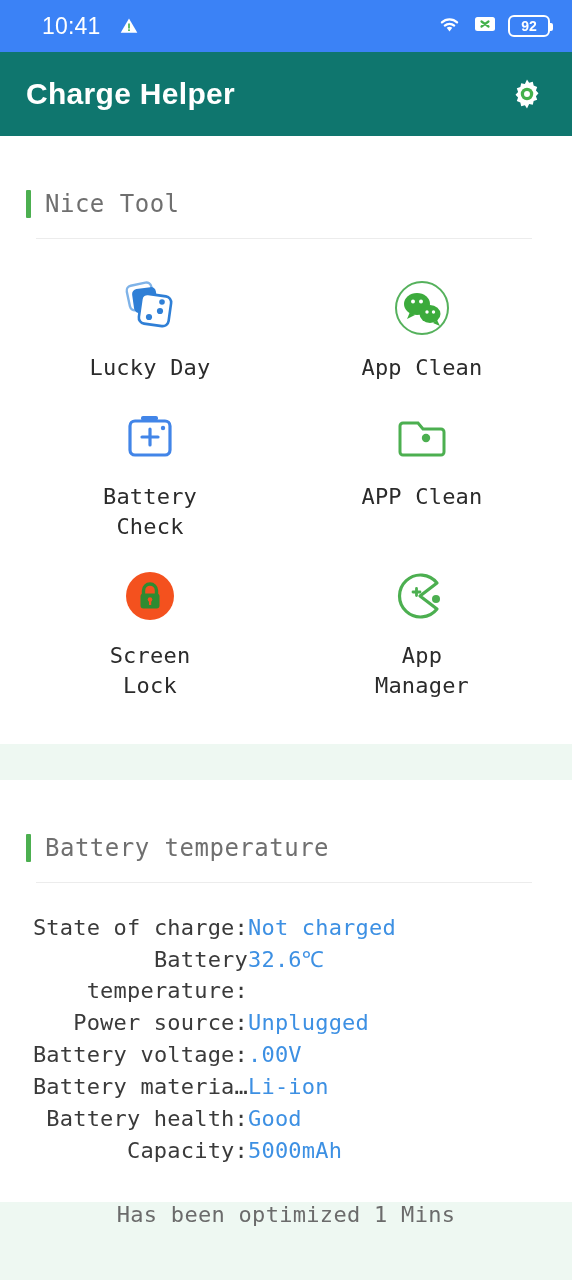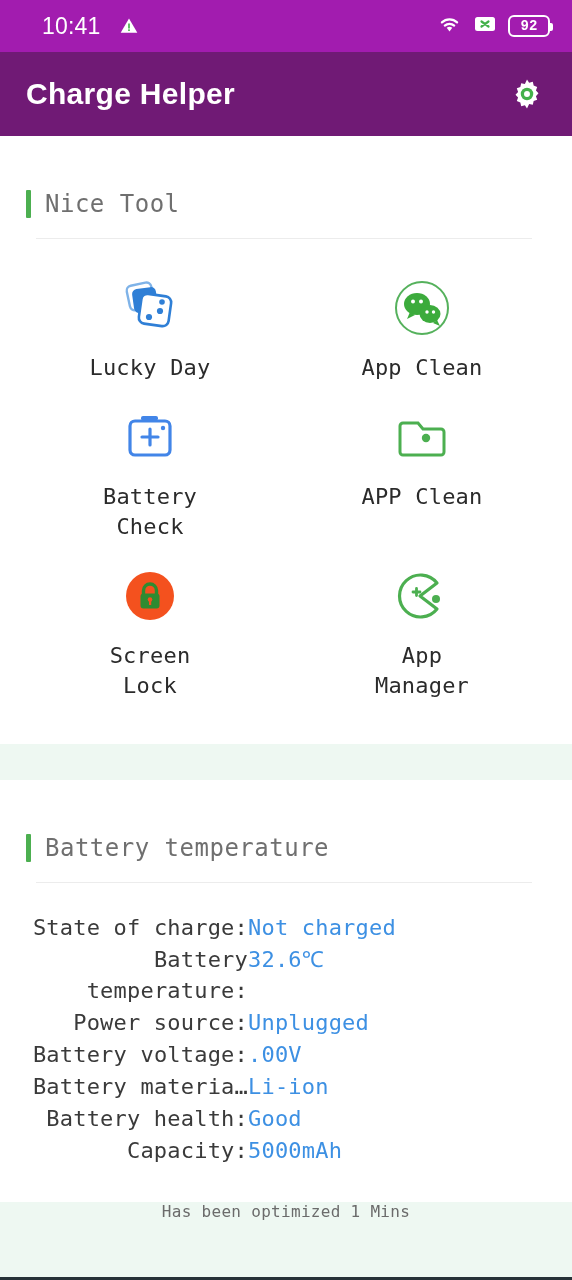--- a/index.html
+++ b/index.html
@@ -20,21 +20,21 @@
     width: 572px;
     height: 1280px;
     display: flex;
     flex-direction: column;
     background: #f0f9f3;
   }
 
   
   .statusbar {
     height: 52px;
-    background: #a21caf;
+    background: #3b82f6;
     display: flex;
     align-items: center;
     padding: 0 22px 0 42px;
     flex: none;
   }
   .status-clock {
     color: #ffffff;
     font-family: "Liberation Sans", sans-serif;
     font-size: 23px;
     font-weight: 500;
@@ -57,30 +57,30 @@
   .batt-shell::after {
     content: "";
     position: absolute;
     right: -5px; top: 6px;
     width: 3px; height: 8px;
     background: #ffffff;
     border-radius: 0 2px 2px 0;
   }
   .batt-num {
     color: #ffffff;
-    font-family: Liberation Mono, monospace;
+    font-family: Liberation Sans, sans-serif;
     font-size: 14px;
     font-weight: 600;
     line-height: 1;
   }
 
   
   .appbar {
     height: 84px;
-    background: #701a75;
+    background: #0f766e;
     display: flex;
     align-items: center;
     padding: 0 22px 0 26px;
     flex: none;
   }
   .appbar-title {
     color: #ffffff;
     font-family: "Liberation Sans", sans-serif;
     font-size: 30px;
     font-weight: 700;
@@ -181,21 +181,21 @@
   
   .footer-area {
     flex: 1;
     background: #eef8f2;
     display: flex;
     align-items: center;
     justify-content: center;
     padding-bottom: 56px;
   }
   .footer-text {
-    font-size: 16px;
+    font-size: 22px;
     color: #6b6b6b;
     letter-spacing: .3px;
   }
 
   
   .navbar {
     height: 66px;
     background: #263238;
     display: flex;
     align-items: center;

